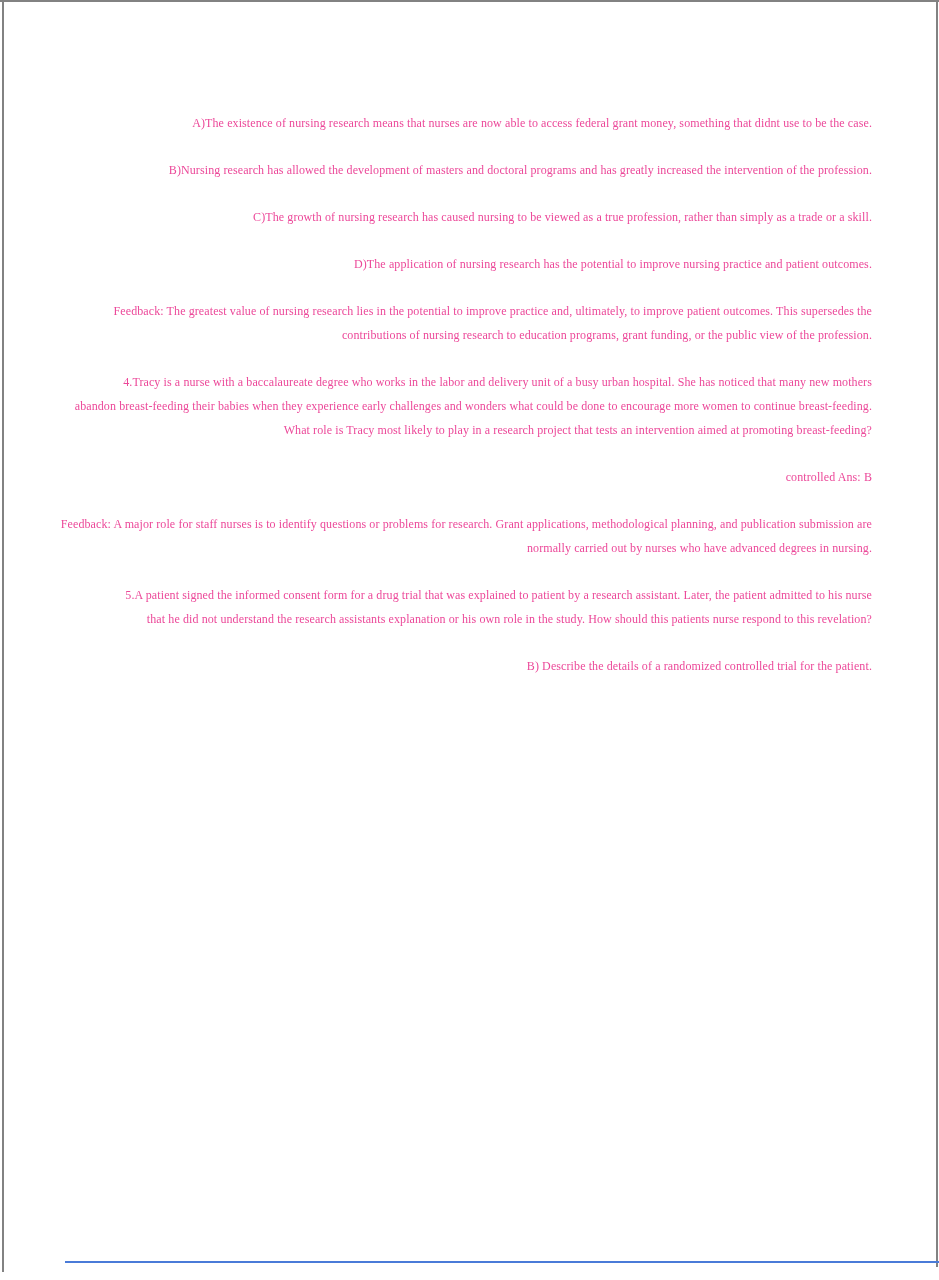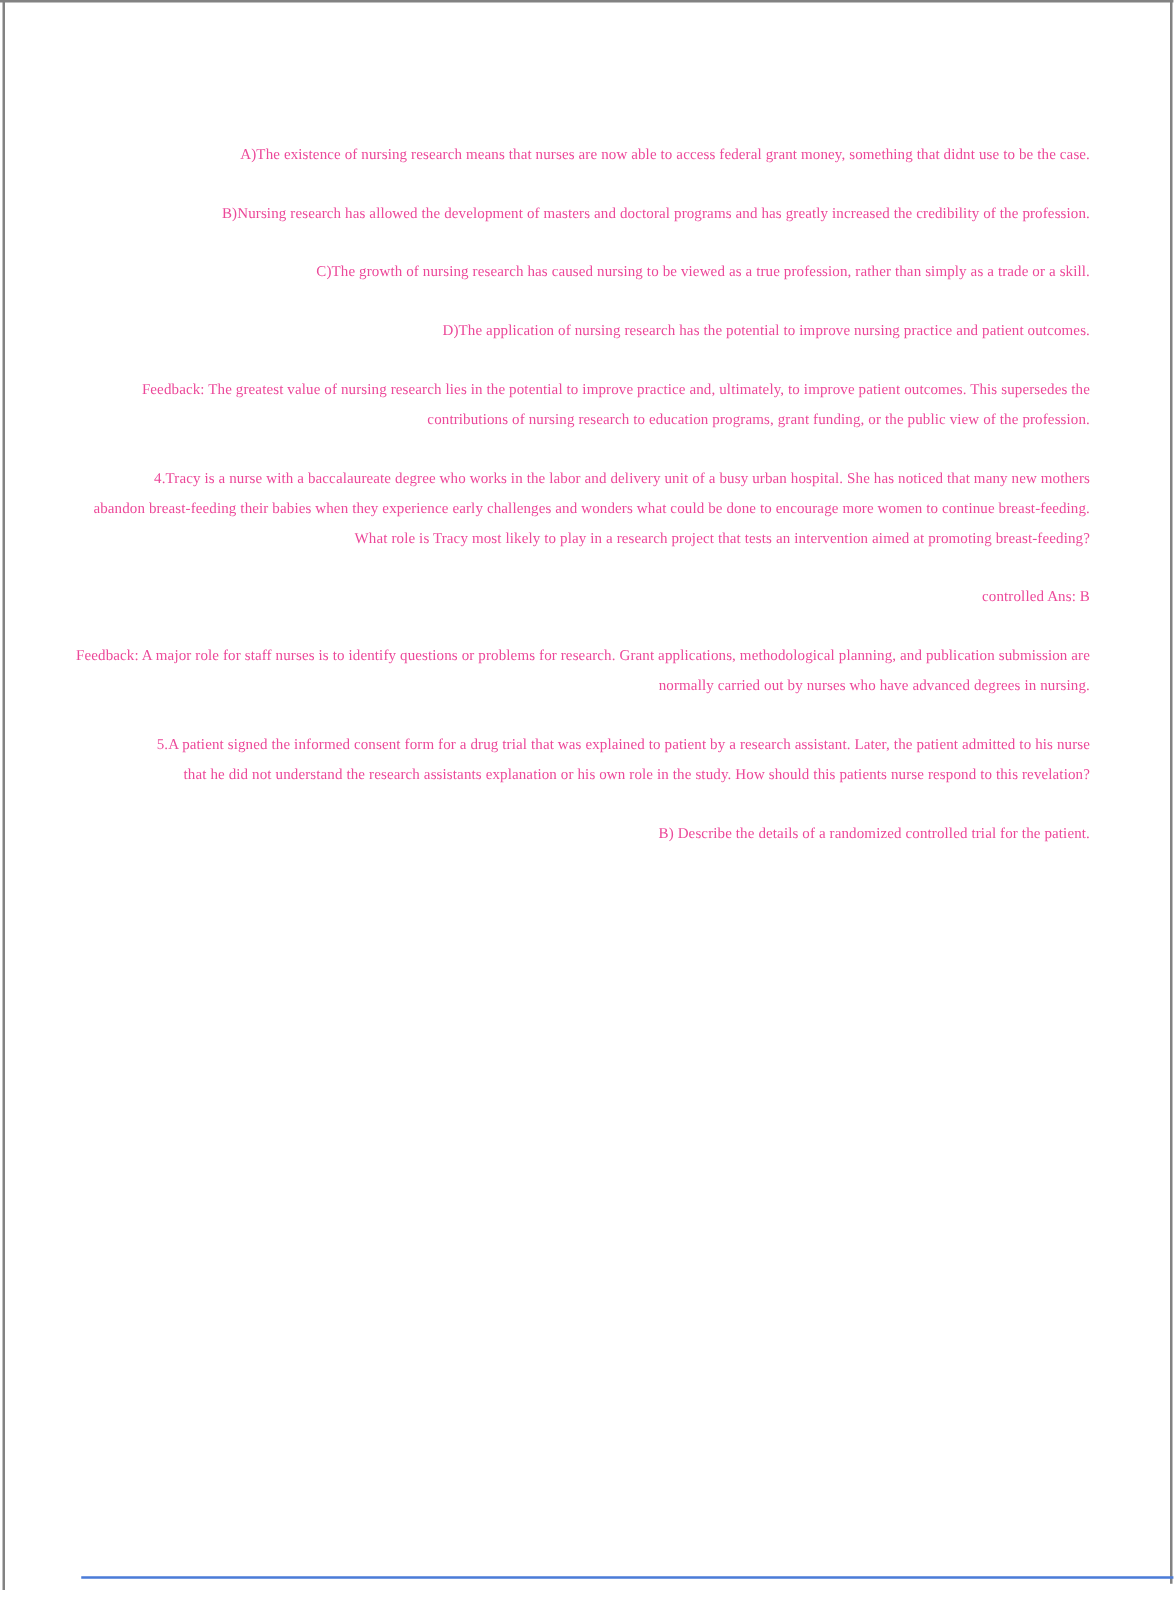--- a/index.html
+++ b/index.html
@@ -66,21 +66,21 @@
 
 <div class="page">
   <div class="edge-top"></div>
   <div class="edge-left"></div>
   <div class="edge-right"></div>
 
   <div class="content">
 
     <p class="para"><span class="lead">A)</span><span>The existence of nursing research means that nurses are now able to access federal grant money, something that didnt use to be the case.</span></p>
 
-    <p class="para"><span class="lead">B)</span><span>Nursing research has allowed the development of masters and doctoral programs and has greatly increased the credibility of the profession.</span></p>
+    <p class="para"><span class="lead">B)</span><span>Nursing research has allowed the development of masters and doctoral programs and has greatly increased the intervention of the profession.</span></p>
 
     <p class="para"><span class="lead">C)</span><span>The growth of nursing research has caused nursing to be viewed as a true profession, rather than simply as a trade or a skill.</span></p>
 
     <p class="para"><span class="lead">D)</span><span>The application of nursing research has the potential to improve nursing practice and patient outcomes.</span></p>
 
 
     <p class="para">Feedback: The greatest value of nursing research lies in the potential to improve practice and, ultimately, to improve patient outcomes. This supersedes the contributions of nursing research to education programs, grant funding, or the public view of the profession.</p>
 
     <p class="para"><span class="lead">4.</span><span>Tracy is a nurse with a baccalaureate degree who works in the labor and delivery unit of a busy urban hospital. She has noticed that many new mothers abandon breast-feeding their babies when they experience early challenges and wonders what could be done to encourage more women to continue breast-feeding. What role is Tracy most likely to play in a research project that tests an intervention aimed at promoting breast-feeding?</span></p>
 

